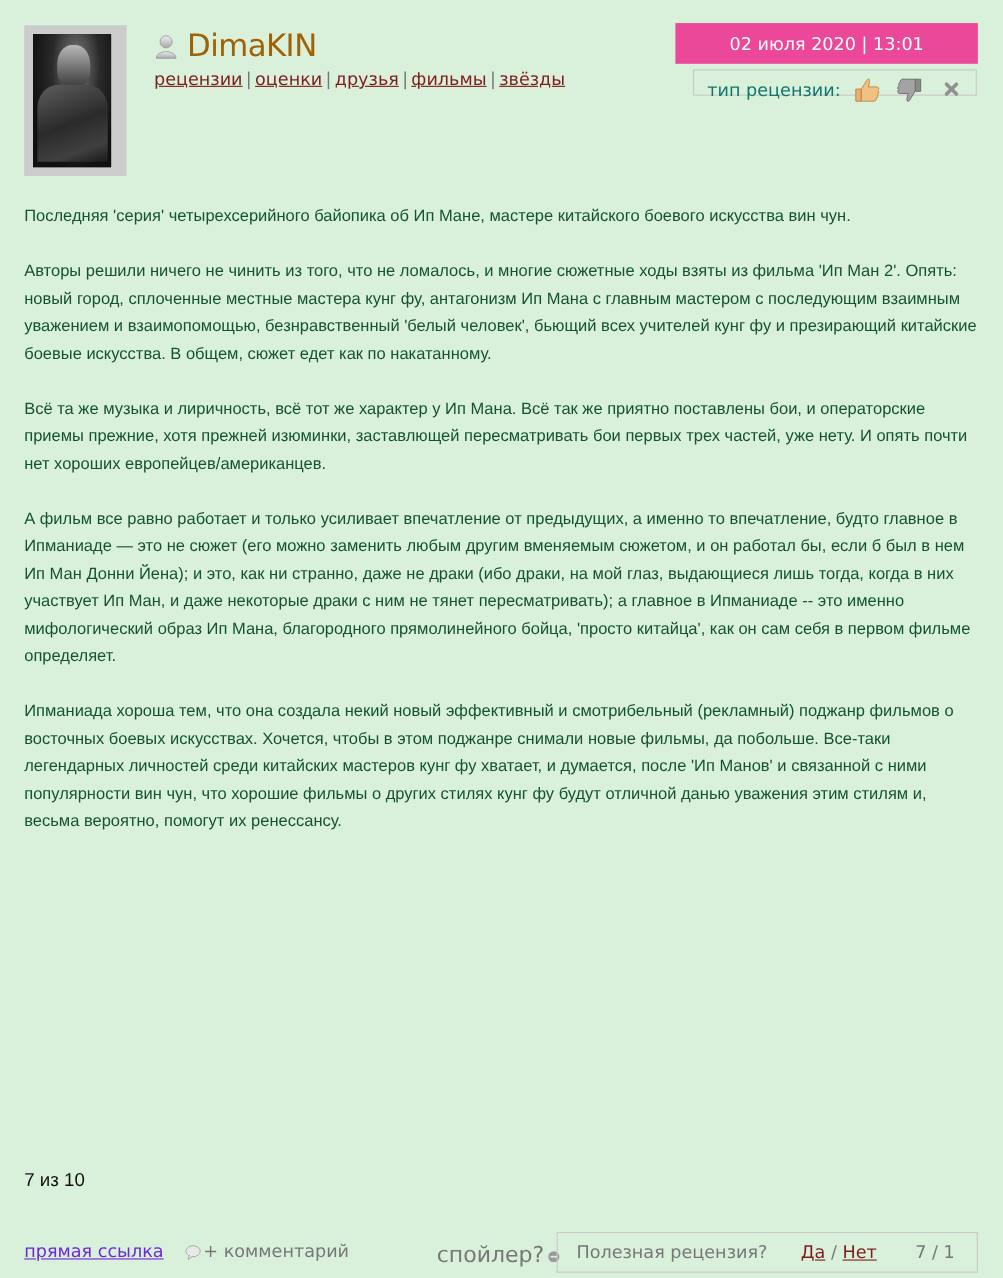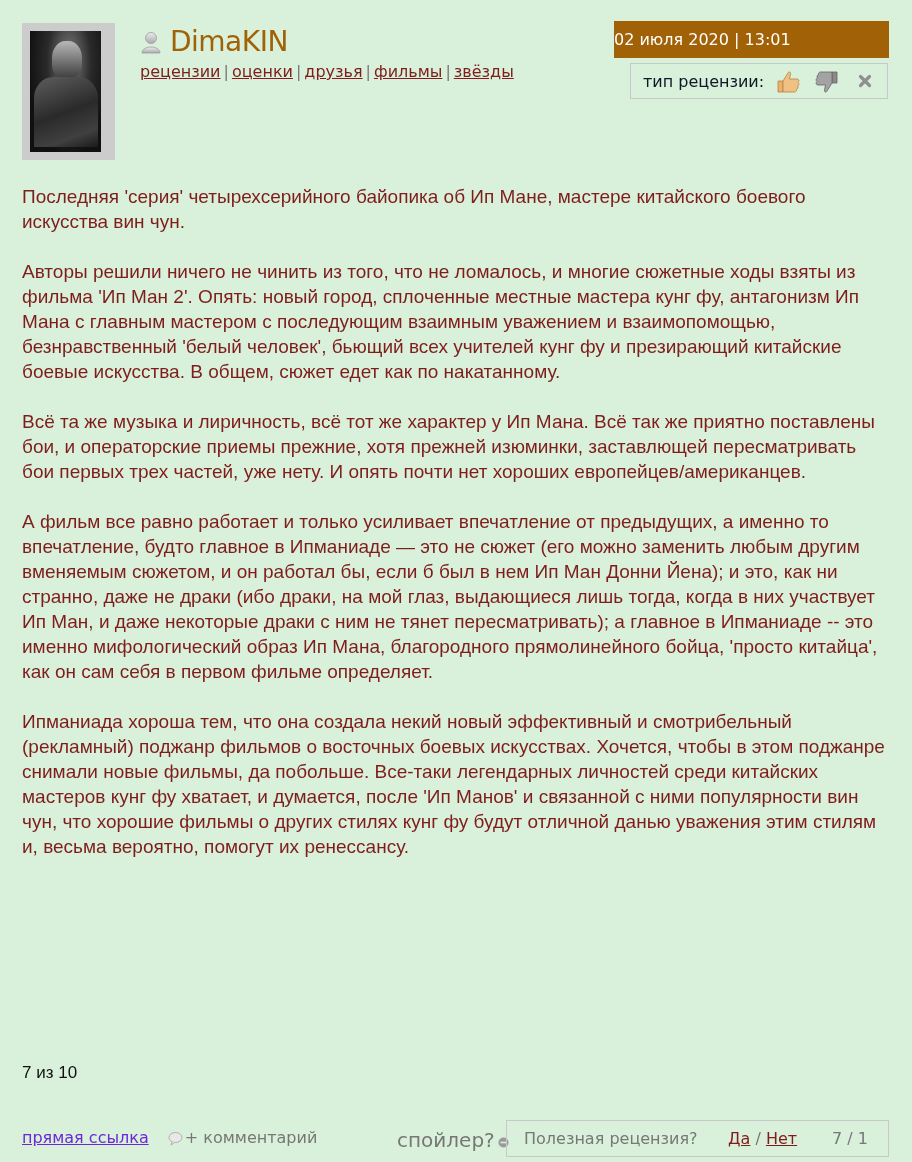--- a/index.html
+++ b/index.html
@@ -74,36 +74,36 @@
   .user-links .sep {
     color: #777;
     margin: 0 3px;
   }
   .date-box {
     position: absolute;
     left: 614px;
     top: 21px;
     width: 275px;
     height: 37px;
-    background: #a16207;
+    background: #ec4899;
     color: #fff;
     font-size: 16px;
     line-height: 37px;
-    text-align: left;
+    text-align: center;
   }
   .type-box {
     position: absolute;
     left: 630px;
     top: 63px;
     width: 258px;
-    height: 36px;
+    height: 24px;
     border: 1px solid #c8c8c8;
     box-sizing: border-box;
     font-size: 16px;
-    color: #0f172a;
+    color: #0f766e;
   }
   .type-box .label {
     position: absolute;
     left: 12px;
     top: 8px;
   }
   .type-box .thumb-up {
     position: absolute;
     left: 144px;
     top: 5px;
@@ -123,23 +123,23 @@
     top: 10px;
     width: 14px;
     height: 14px;
   }
   .review {
     position: absolute;
     left: 22px;
     top: 184px;
     width: 870px;
     font-family: "Liberation Sans", sans-serif;
-    font-size: 19px;
+    font-size: 15px;
     line-height: 25px;
-    color: #7f1d1d;
+    color: #14532d;
   }
   .review p {
     margin: 0 0 25px 0;
   }
   .rating {
     position: absolute;
     left: 22px;
     top: 1063px;
     font-family: Liberation Sans, sans-serif;
     font-size: 17px;

